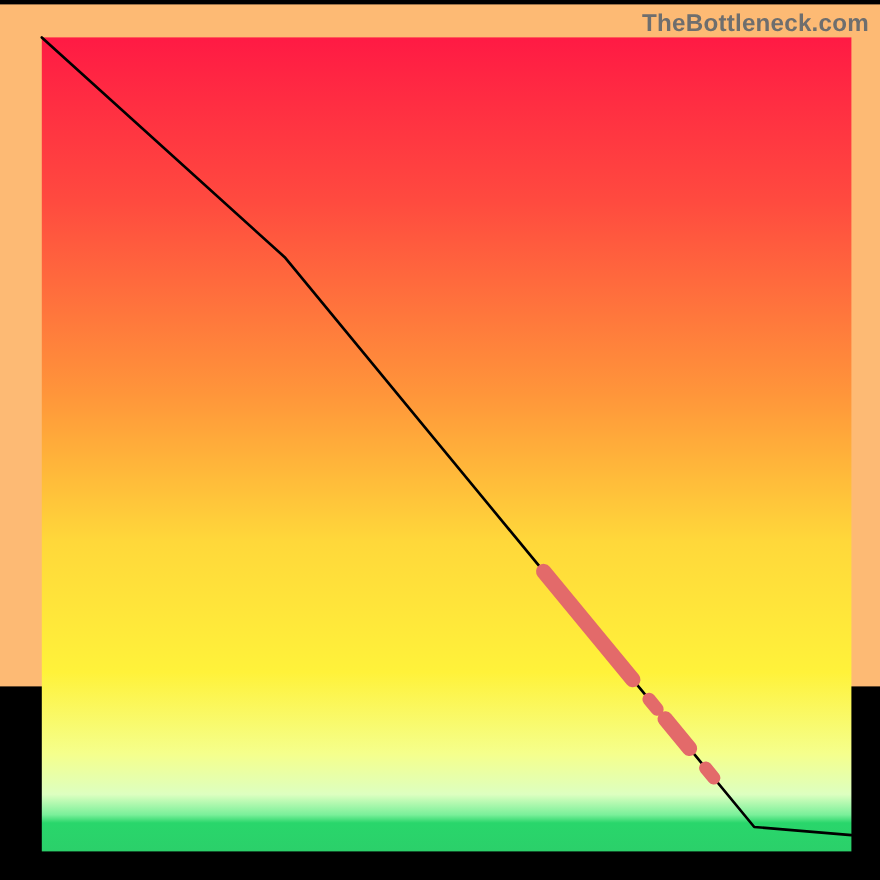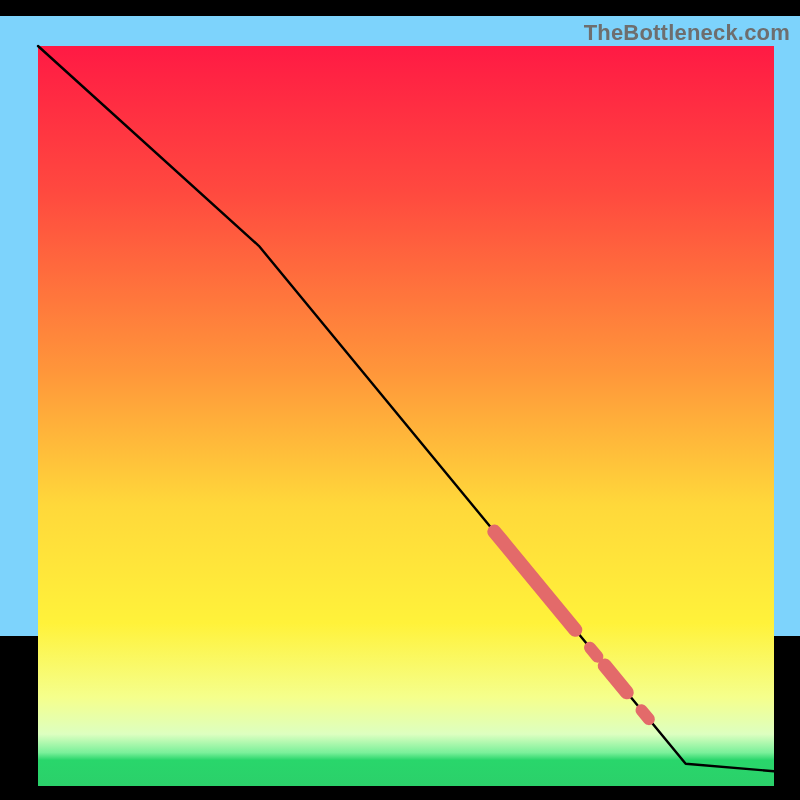--- a/index.html
+++ b/index.html
@@ -7,24 +7,24 @@
     padding: 0;
     width: 800px;
     height: 800px;
     background: #000000;
     overflow: hidden;
     font-family: Arial, sans-serif;
   }
   .frame {
     position: absolute;
     left: 0;
-    top: 16px;
+    top: 4px;
     width: 800px;
     height: 620px;
-    background: #7dd3fc;
+    background: #fdba74;
   }
   .watermark {
     position: absolute;
     top: 4px;
     right: 10px;
     color: #6e6e6e;
     font-size: 22px;
     font-weight: 600;
     letter-spacing: 0.2px;
     user-select: none;

